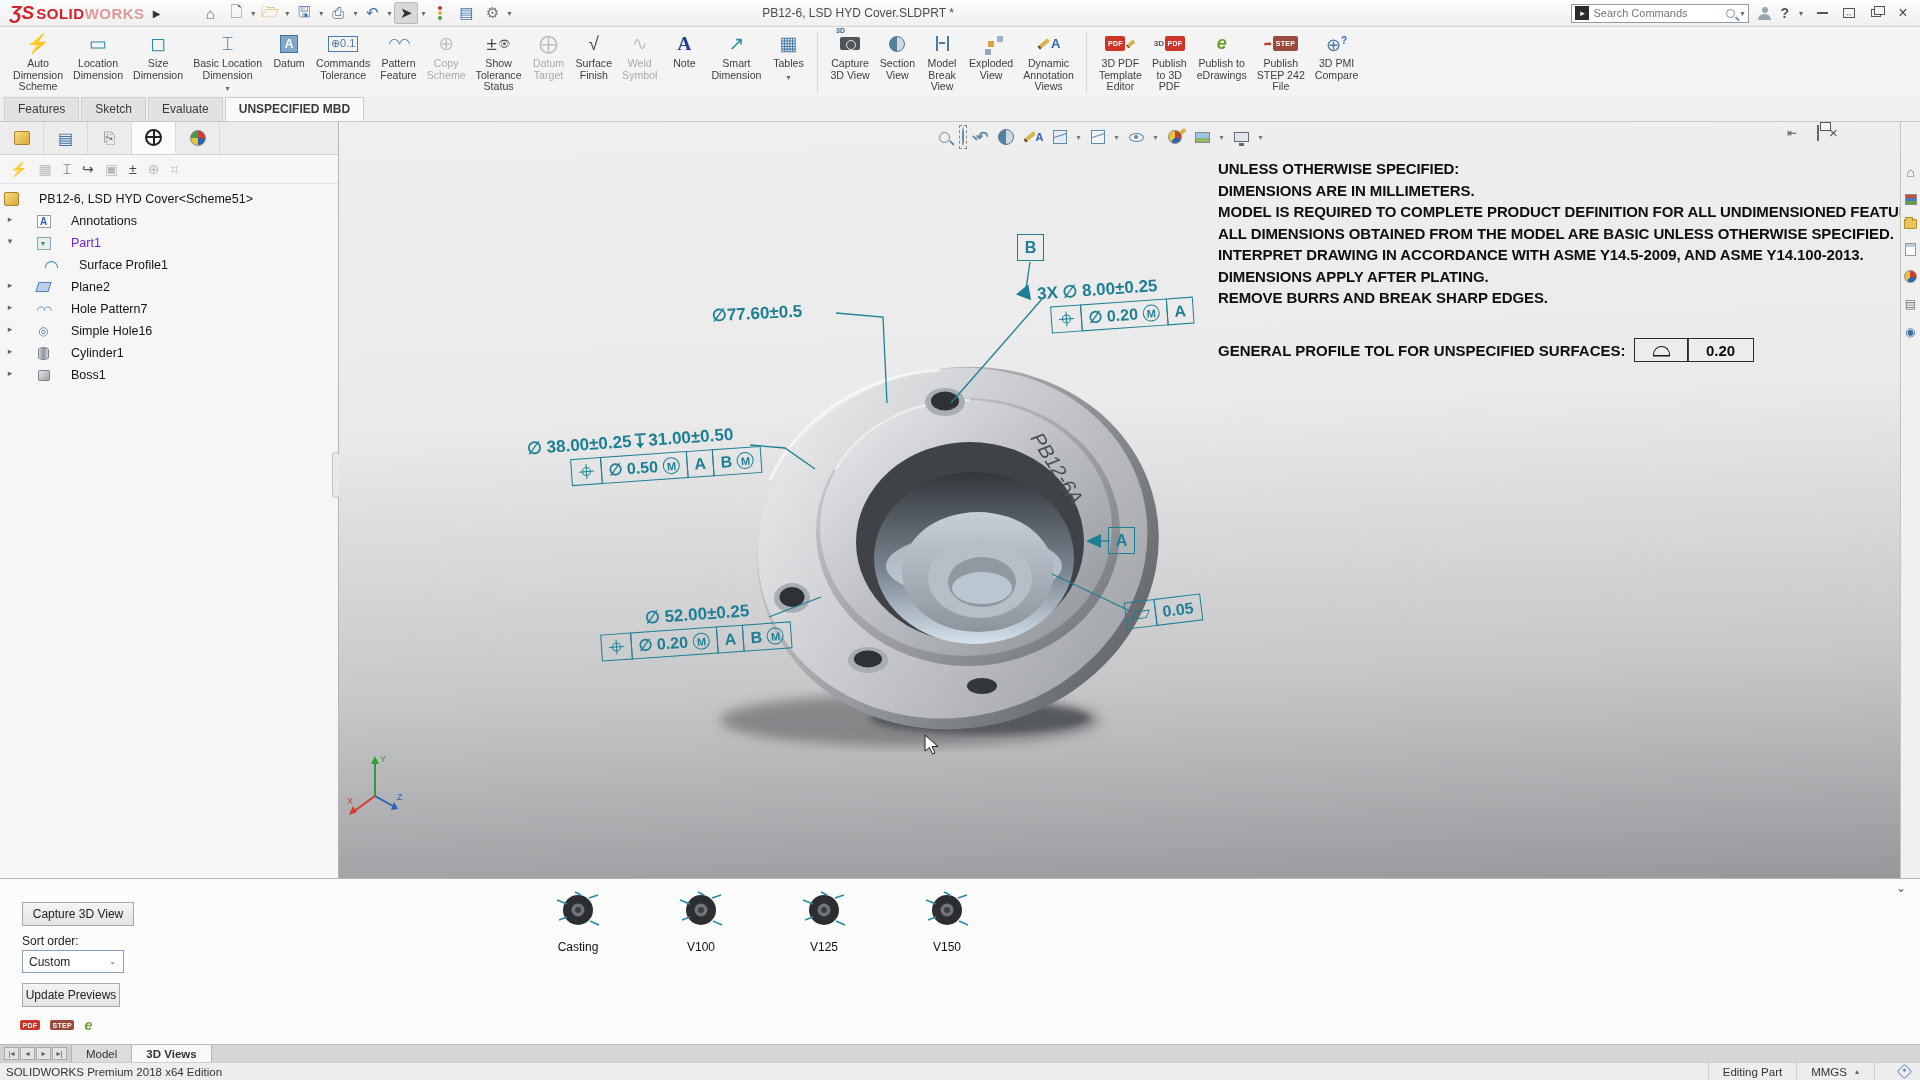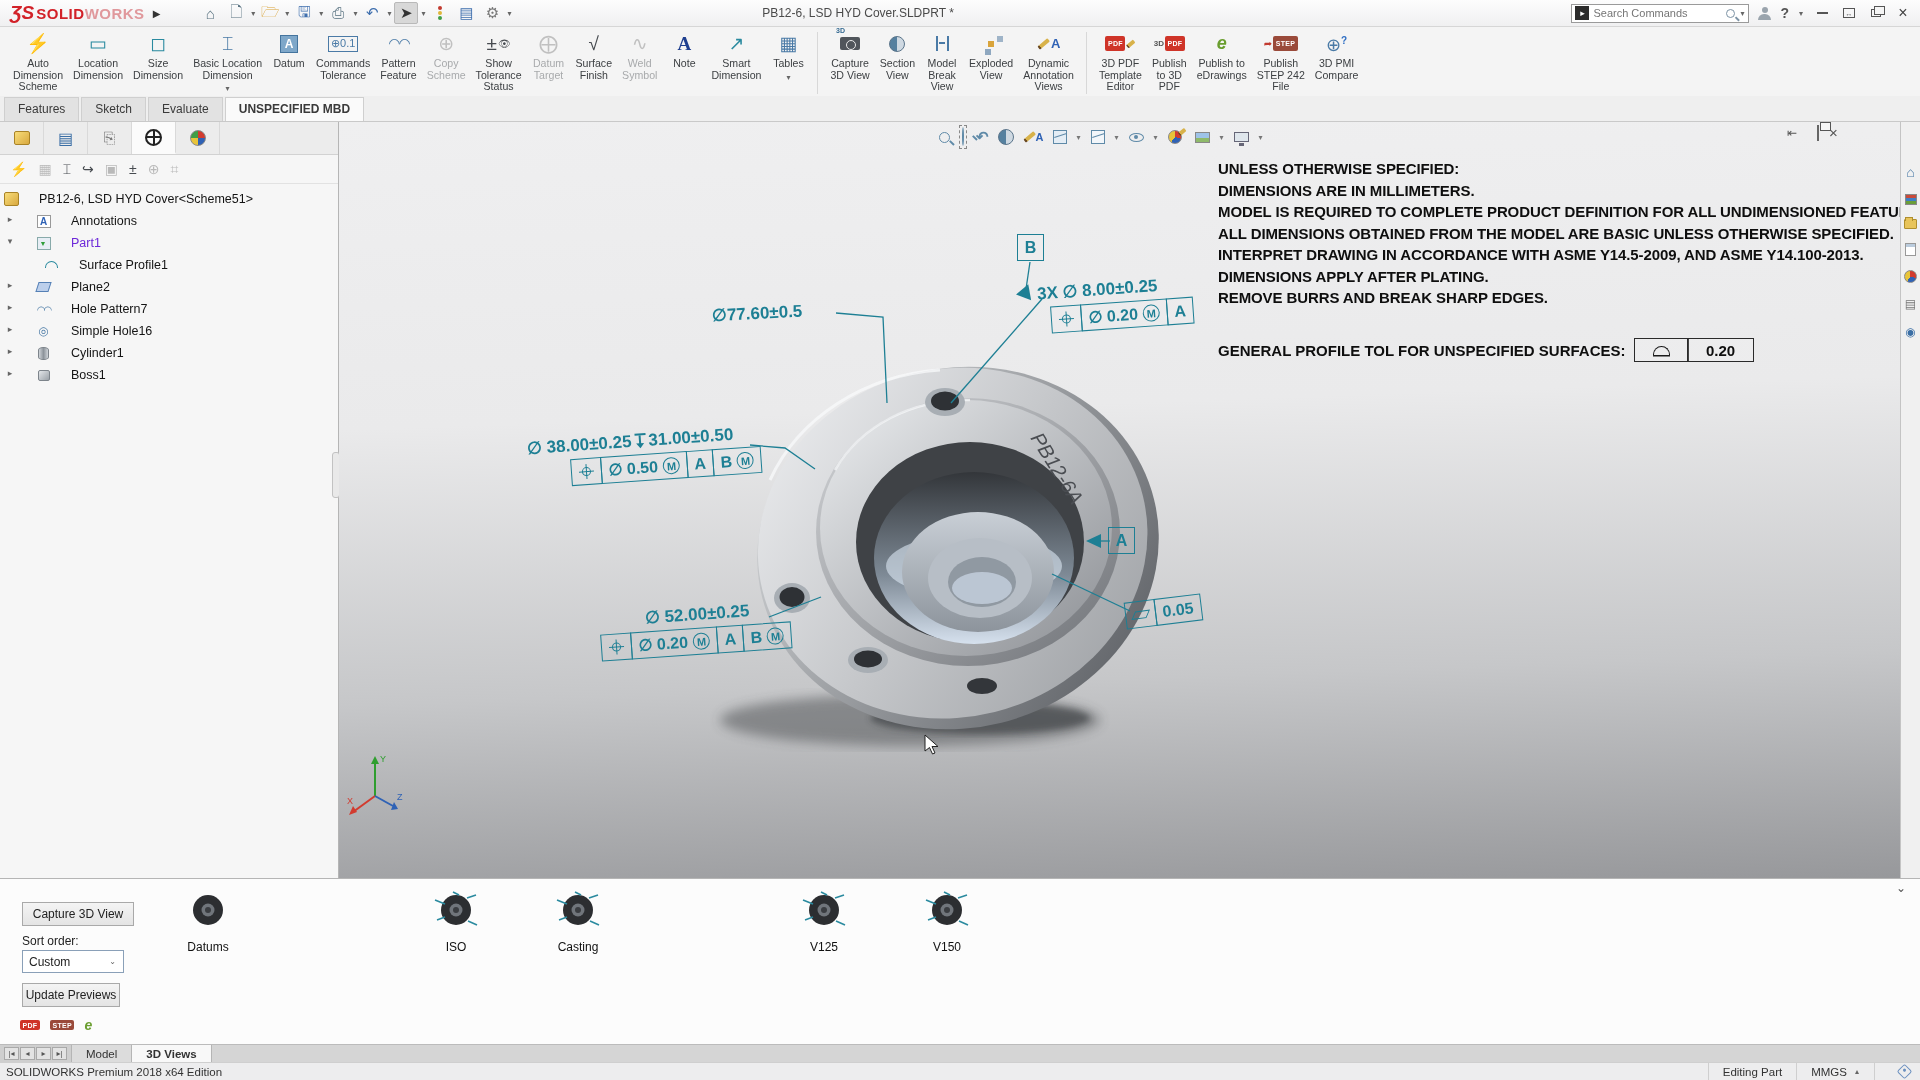--- a/index.html
+++ b/index.html
@@ -777,37 +777,31 @@
           <line x1="2" y1="10" x2="12" y2="14"></line>
             <line x1="34" y1="8" x2="43" y2="5"></line>
           <line x1="4" y1="30" x2="12" y2="27"></line>
             <line x1="35" y1="31" x2="44" y2="35"></line>
           <line x1="20" y1="2" x2="26" y2="5"></line>
         </g>
       </g>
     </defs>
   </svg>
 
-  <div class="vthumb" style="left:153px">
-    <svg width="46" height="42">
-        <use href="#thumb"></use>
-      </svg>
-    <span class="vlabel">Datums</span>
-  </div>
-  <div class="vthumb" style="left:401px">
-    <svg width="46" height="42">
-        <use href="#thumb-annot"></use>
-      </svg>
-    <span class="vlabel">ISO</span>
-  </div>
   <div class="vthumb" style="left:523px">
     <svg width="46" height="42">
         <use href="#thumb-annot"></use>
       </svg>
     <span class="vlabel">Casting</span>
+  </div>
+  <div class="vthumb" style="left:646px">
+    <svg width="46" height="42">
+        <use href="#thumb-annot"></use>
+      </svg>
+    <span class="vlabel">V100</span>
   </div>
   <div class="vthumb" style="left:769px">
     <svg width="46" height="42">
         <use href="#thumb-annot"></use>
       </svg>
     <span class="vlabel">V125</span>
   </div>
   <div class="vthumb" style="left:892px">
     <svg width="46" height="42">
         <use href="#thumb-annot"></use>

